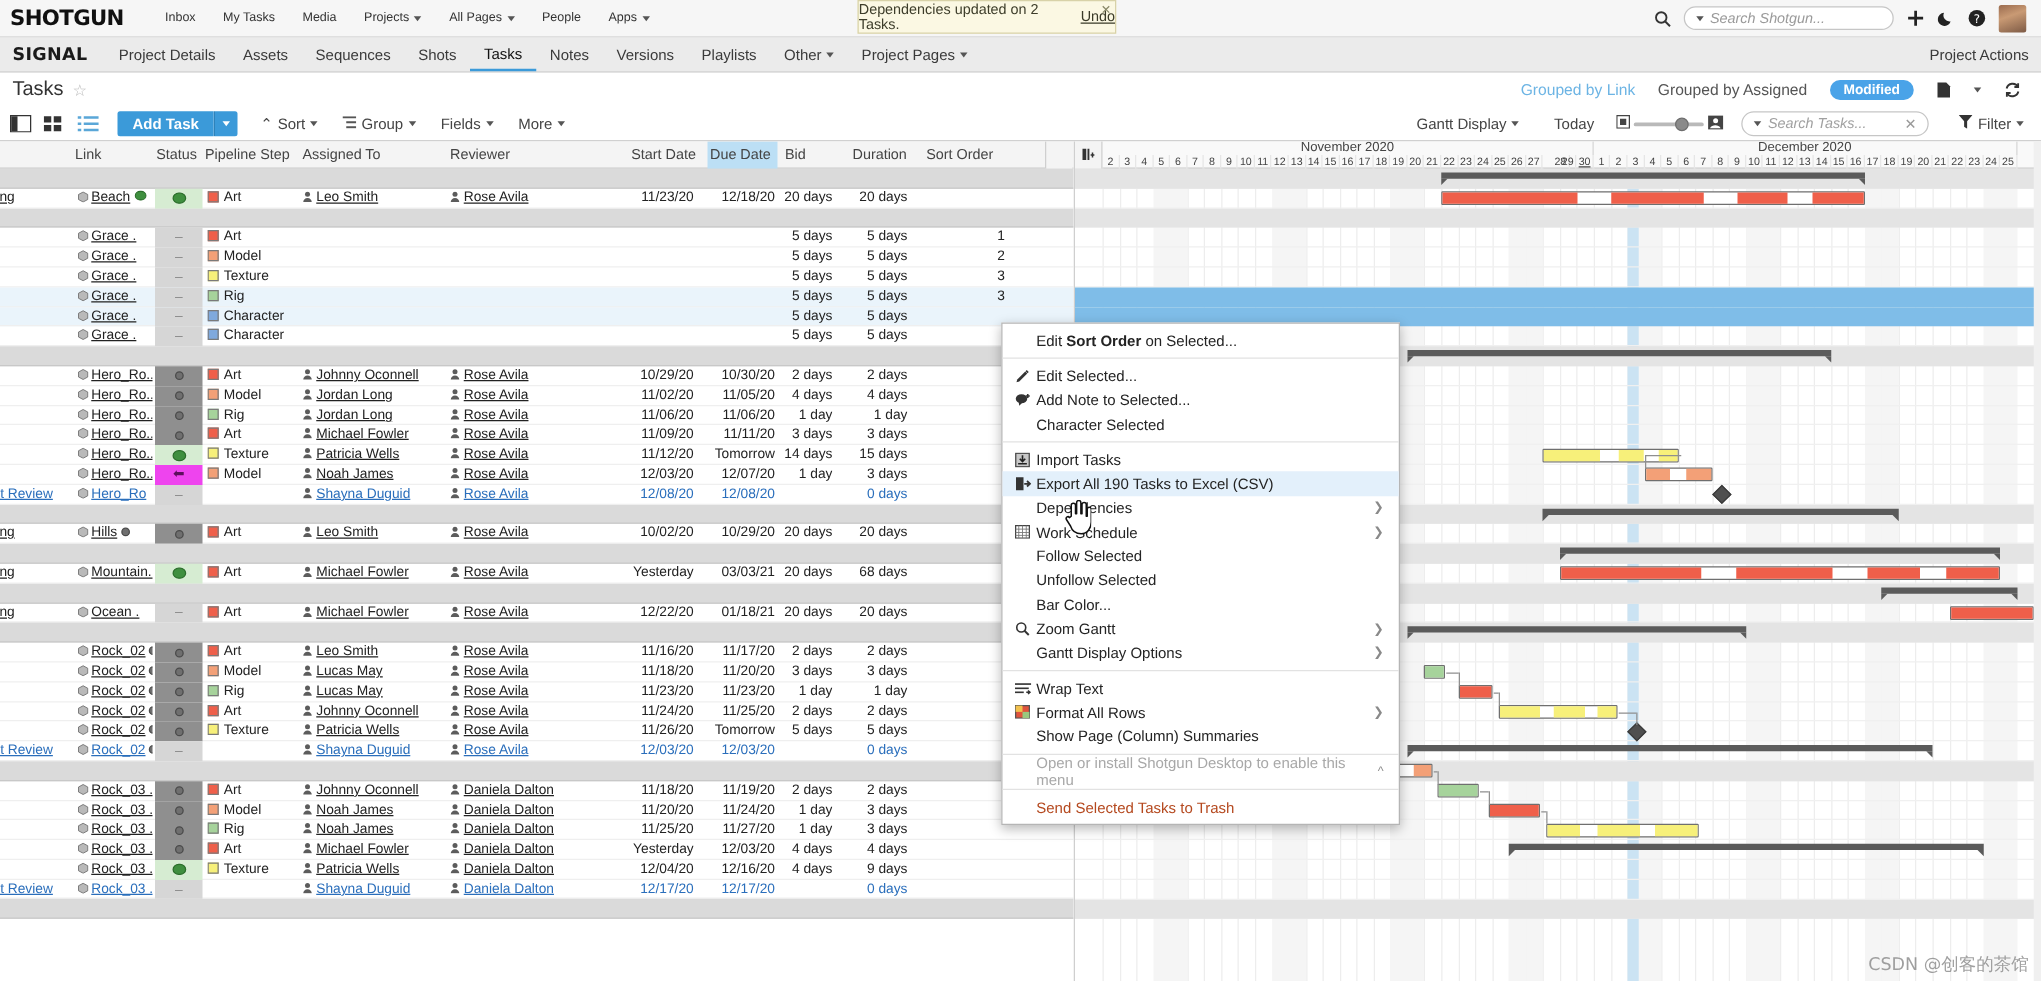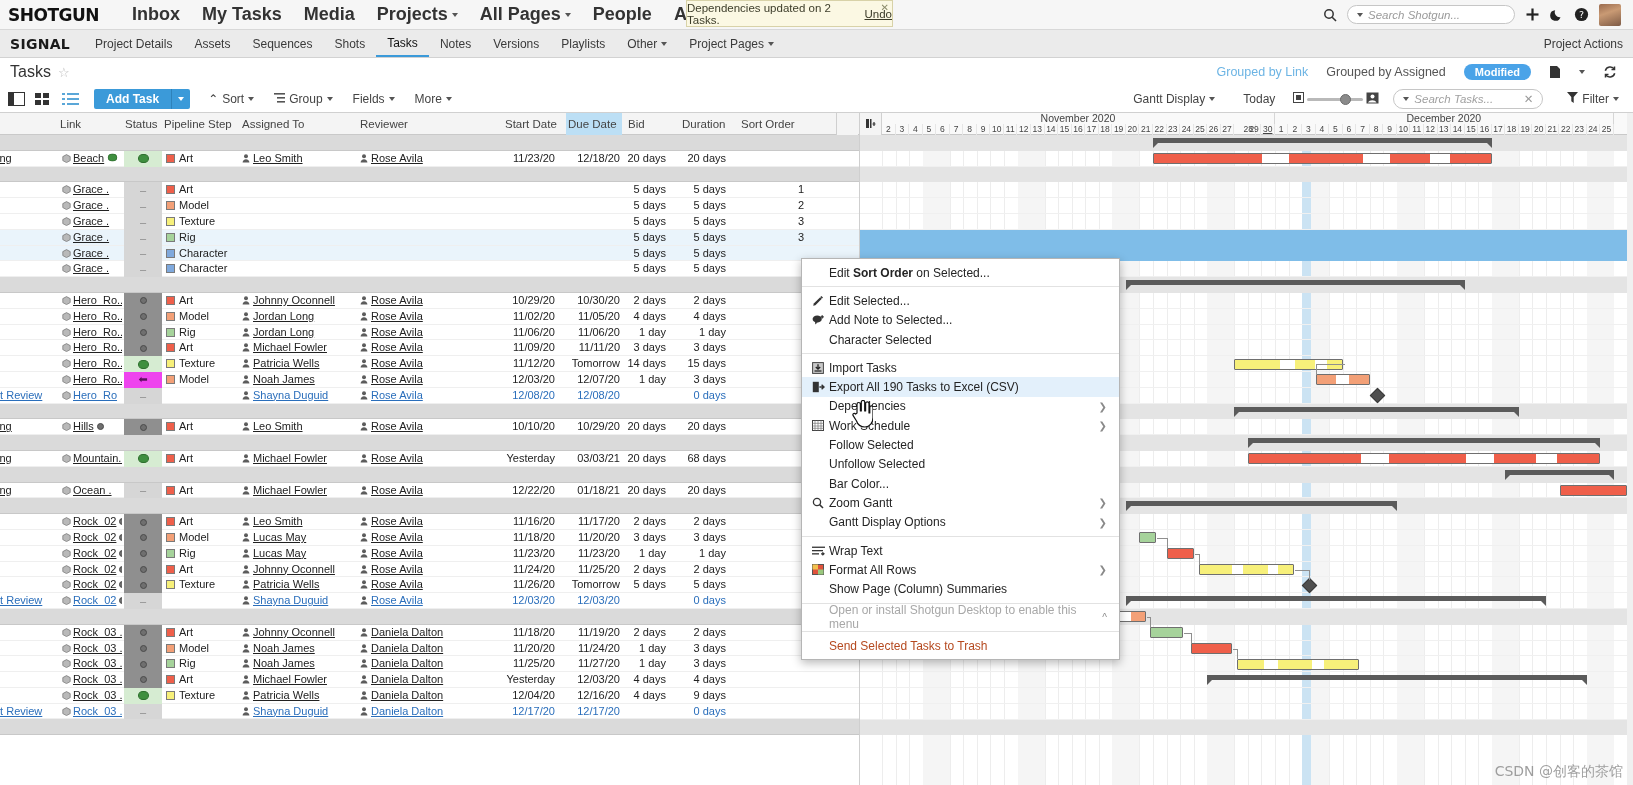--- a/index.html
+++ b/index.html
@@ -11,21 +11,21 @@
   #app { position:relative; width:1633px; height:785px; overflow:hidden; }
 
   
   .globalnav{
     position:absolute; left:0; top:0; width:1633px; height:30px;
     background:#f6f6f6; border-bottom:1px solid #d8d8d8;
     display:flex; align-items:center; padding:0 8px; z-index:5;
   }
   .brand{ font-weight:bold; font-size:17px; letter-spacing:-0.5px; color:#111; margin-right:22px;
           font-family:"DejaVu Sans", sans-serif; }
-  .gnav-item{ font-size:18px; color:#333; padding:0 11px; cursor:pointer; white-space:nowrap; display:flex; align-items:center; gap:4px;font-weight:bold;}
+  .gnav-item{ font-size:10px; color:#333; padding:0 11px; cursor:pointer; white-space:nowrap; display:flex; align-items:center; gap:4px;}
   .caret{ display:inline-block; width:0;height:0; border-left:3.5px solid transparent;border-right:3.5px solid transparent;border-top:4px solid #555; }
   .gnav-right{ margin-left:auto; display:flex; align-items:center; gap:10px; padding-right:4px;}
   .search-pill{
     display:flex;align-items:center;gap:5px;
     border:1px solid #c6c6c6;border-radius:11px;background:#fff;
     height:19px;padding:0 9px;width:168px;color:#9a9a9a;font-size:11.5px;font-style:italic;
   }
   .ic{ display:inline-flex;align-items:center;justify-content:center; }
   .avatar{ width:22px;height:22px;border-radius:2px;background:
       linear-gradient(160deg,#9a6b4f 0%, #c99a74 40%, #7d5a45 100%); overflow:hidden;}
@@ -681,21 +681,21 @@
           </div>
           <div class="c" style="left:166px;width:72px"><span class="pipe-sw" style="background:#ef5f4a"></span><span>Art</span></div>
           <div class="c" style="left:242px;width:112px"><span class="pers"><svg width="8" height="9" viewBox="0 0 8 9">
                 <circle cx="4" cy="2.3" r="2" fill="#5c5c5c"></circle>
                 <path d="M.6 8.6c0-2 1.5-3.3 3.4-3.3s3.4 1.3 3.4 3.3z" fill="#5c5c5c"></path>
               </svg></span><span class="ul">Leo Smith</span></div>
           <div class="c" style="left:360px;width:140px"><span class="pers"><svg width="8" height="9" viewBox="0 0 8 9">
                 <circle cx="4" cy="2.3" r="2" fill="#5c5c5c"></circle>
                 <path d="M.6 8.6c0-2 1.5-3.3 3.4-3.3s3.4 1.3 3.4 3.3z" fill="#5c5c5c"></path>
               </svg></span><span class="ul">Rose Avila</span></div>
-          <div class="c right " style="left:495px;width:60px">10/10/20</div>
+          <div class="c right " style="left:495px;width:60px">10/02/20</div>
           <div class="c right " style="left:560px;width:60px">10/29/20</div>
           <div class="c right " style="left:618px;width:48px">20 days</div>
           <div class="c right " style="left:676px;width:50px">20 days</div>
           <div class="c right" style="left:736px;width:68px"></div>
         </div>
         <div class="grow groupbar"></div>
         <div class="grow">
           <div class="c ul" style="left:-6px;width:60px">ting</div>
           <div class="c" style="left:62px;width:60px;text-align:left"><span class="cube"><svg width="9" height="9" viewBox="0 0 9 9">
                 <path d="M4.5.6 8.2 2.6v4L4.5 8.6.8 6.6v-4z" fill="#b9b9b9" stroke="#6f6f6f" stroke-width=".7"></path>

